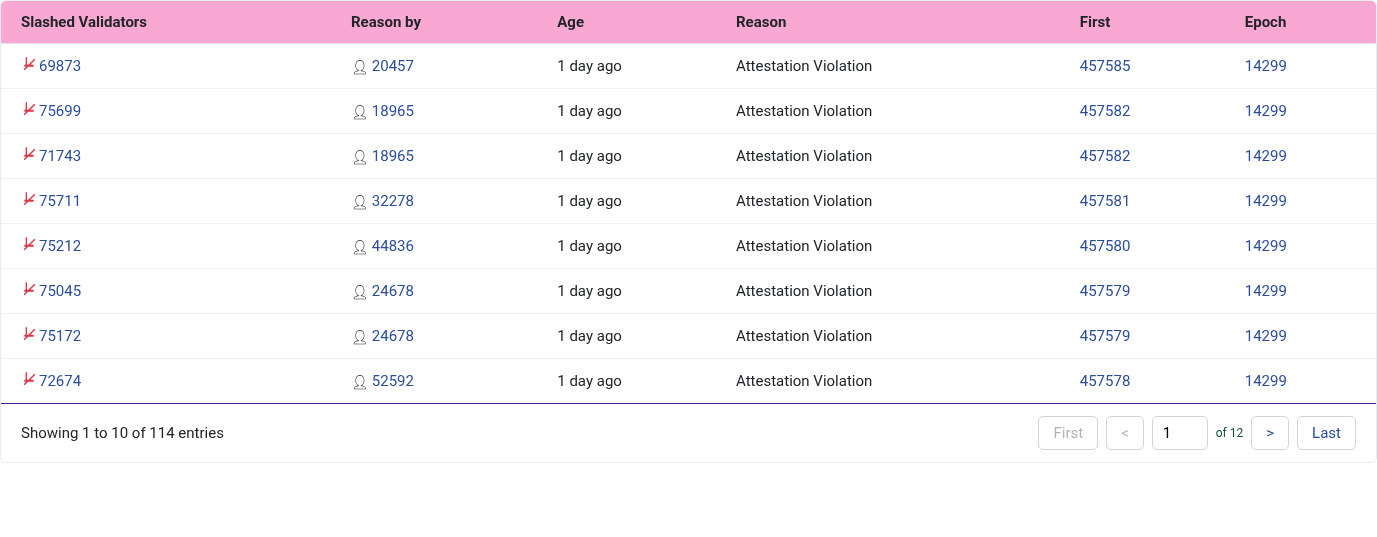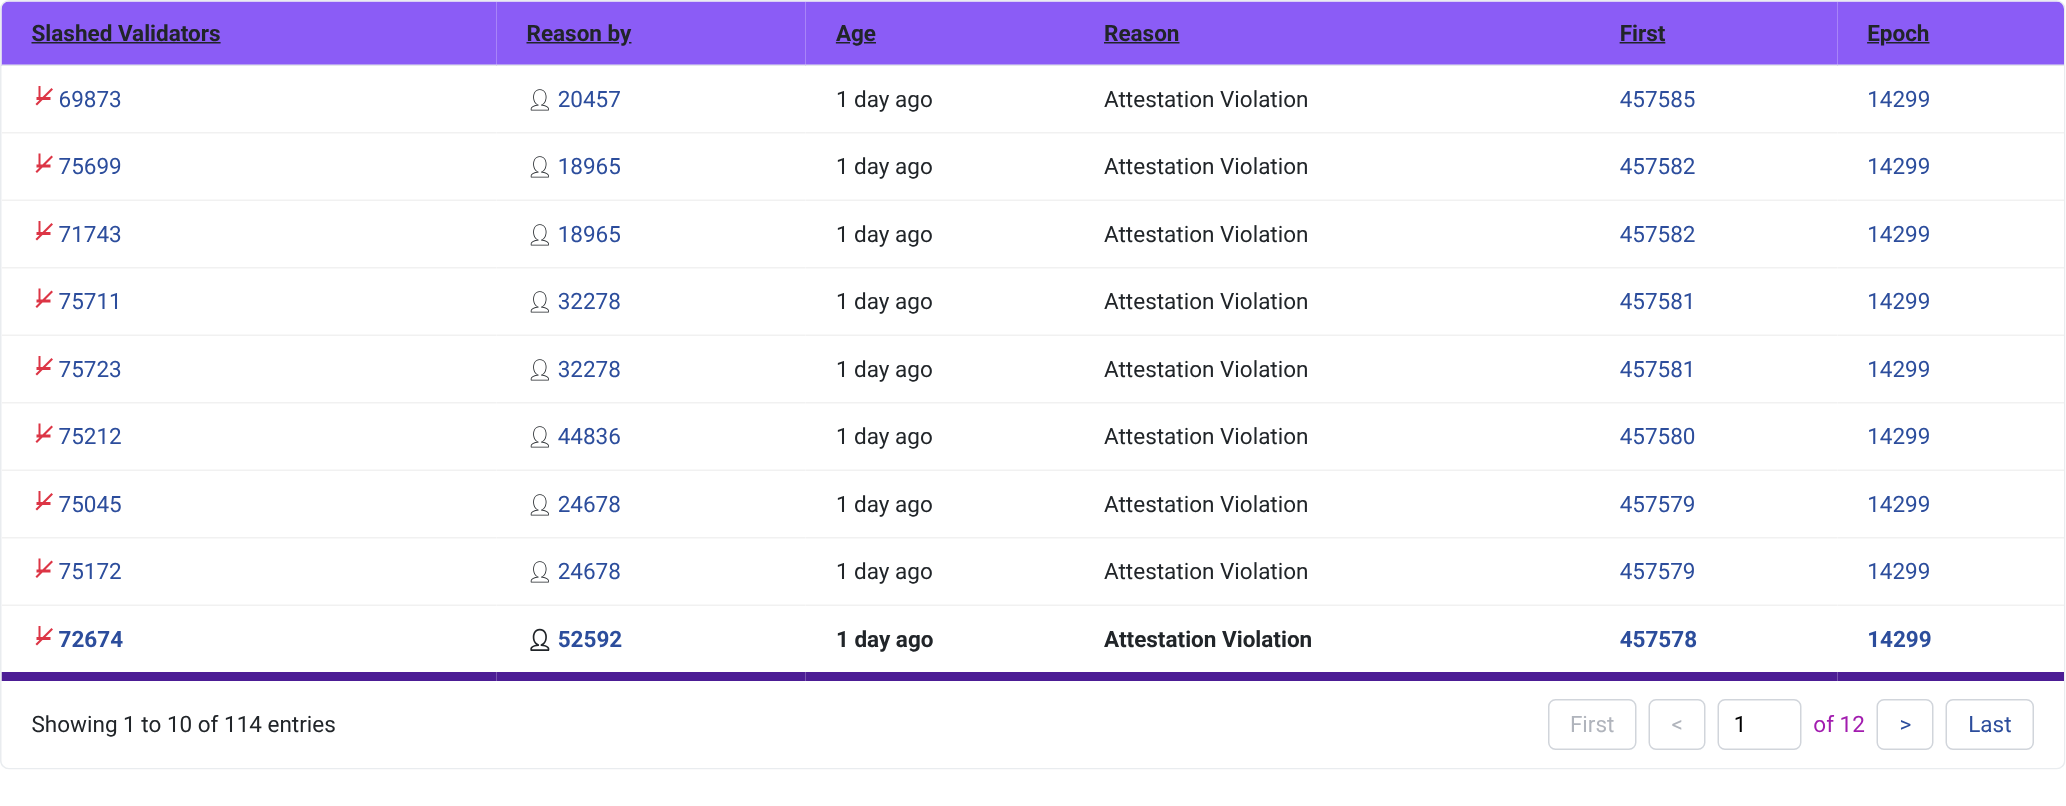--- a/index.html
+++ b/index.html
@@ -19,41 +19,39 @@
       border: 1px solid #e9ecef;
       border-radius: 6px;
       overflow: hidden;
       background: #fff;
     }
     table {
       width: 100%;
       border-collapse: collapse;
     }
     thead {
-      background: #8b5cf6;
-      text-decoration: underline;
+      background: #f9a8d4;
     }
     th {
       text-align: left;
       font-weight: 700;
       font-size: 15px;
       color: #212529;
       padding: 12px 20px;
       border-bottom: 1px solid #e5e7eb;
     }
     td {
       padding: 12px 20px;
       border-bottom: 1px solid #f1f1f1;
       font-size: 15px;
       color: #212529;
       vertical-align: middle;
     }
     tbody tr:last-child td {
-      border-bottom: 6px solid #4c1d95;
-      font-weight: bold;
+      border-bottom: 1px solid #4c1d95;
     }
     .link {
       color: #2c4d9c;
       text-decoration: none;
       cursor: pointer;
     }
     .validator-cell {
       display: flex;
       align-items: center;
       gap: 2px;
@@ -99,22 +97,22 @@
     .page-input {
       border: 1px solid #d1d5db;
       border-radius: 5px;
       padding: 7px 10px;
       width: 56px;
       font-size: 15px;
       font-family: inherit;
       text-align: left;
     }
     .of-text {
-      color: #a21caf;
-      font-size: 15px;
+      color: #14532d;
+      font-size: 12px;
     }
     .col-validator { width: 24%; }
     .col-slashedby { width: 15%; }
     .col-age { width: 13%; }
     .col-reason { width: 25%; }
     .col-slot { width: 12%; }
     .col-epoch { width: 11%; }
   </style>
 </head>
 <body>
@@ -191,35 +189,20 @@
           <td>Attestation Violation</td>
           <td><a class="link">457581</a></td>
           <td><a class="link">14299</a></td>
         </tr>
         <tr>
           <td>
             <div class="validator-cell">
               <span><svg class="slashed-icon" viewBox="0 0 24 24" fill="#dc3545">
                   <path d="M7 2 L9 2 L9 13 L7 13 Z M5 13 L19 13 L19 16 L5 16 Z M4 20 L20 4 L21.5 5.5 L5.5 21.5 Z"></path>
                 </svg></span>
-              <a class="link">75723</a>
-            </div>
-          </td>
-          <td><span class="person-icon">👤︎</span><a class="link">32278</a></td>
-          <td>1 day ago</td>
-          <td>Attestation Violation</td>
-          <td><a class="link">457581</a></td>
-          <td><a class="link">14299</a></td>
-        </tr>
-        <tr>
-          <td>
-            <div class="validator-cell">
-              <span><svg class="slashed-icon" viewBox="0 0 24 24" fill="#dc3545">
-                  <path d="M7 2 L9 2 L9 13 L7 13 Z M5 13 L19 13 L19 16 L5 16 Z M4 20 L20 4 L21.5 5.5 L5.5 21.5 Z"></path>
-                </svg></span>
               <a class="link">75212</a>
             </div>
           </td>
           <td><span class="person-icon">👤︎</span><a class="link">44836</a></td>
           <td>1 day ago</td>
           <td>Attestation Violation</td>
           <td><a class="link">457580</a></td>
           <td><a class="link">14299</a></td>
         </tr>
         <tr>

